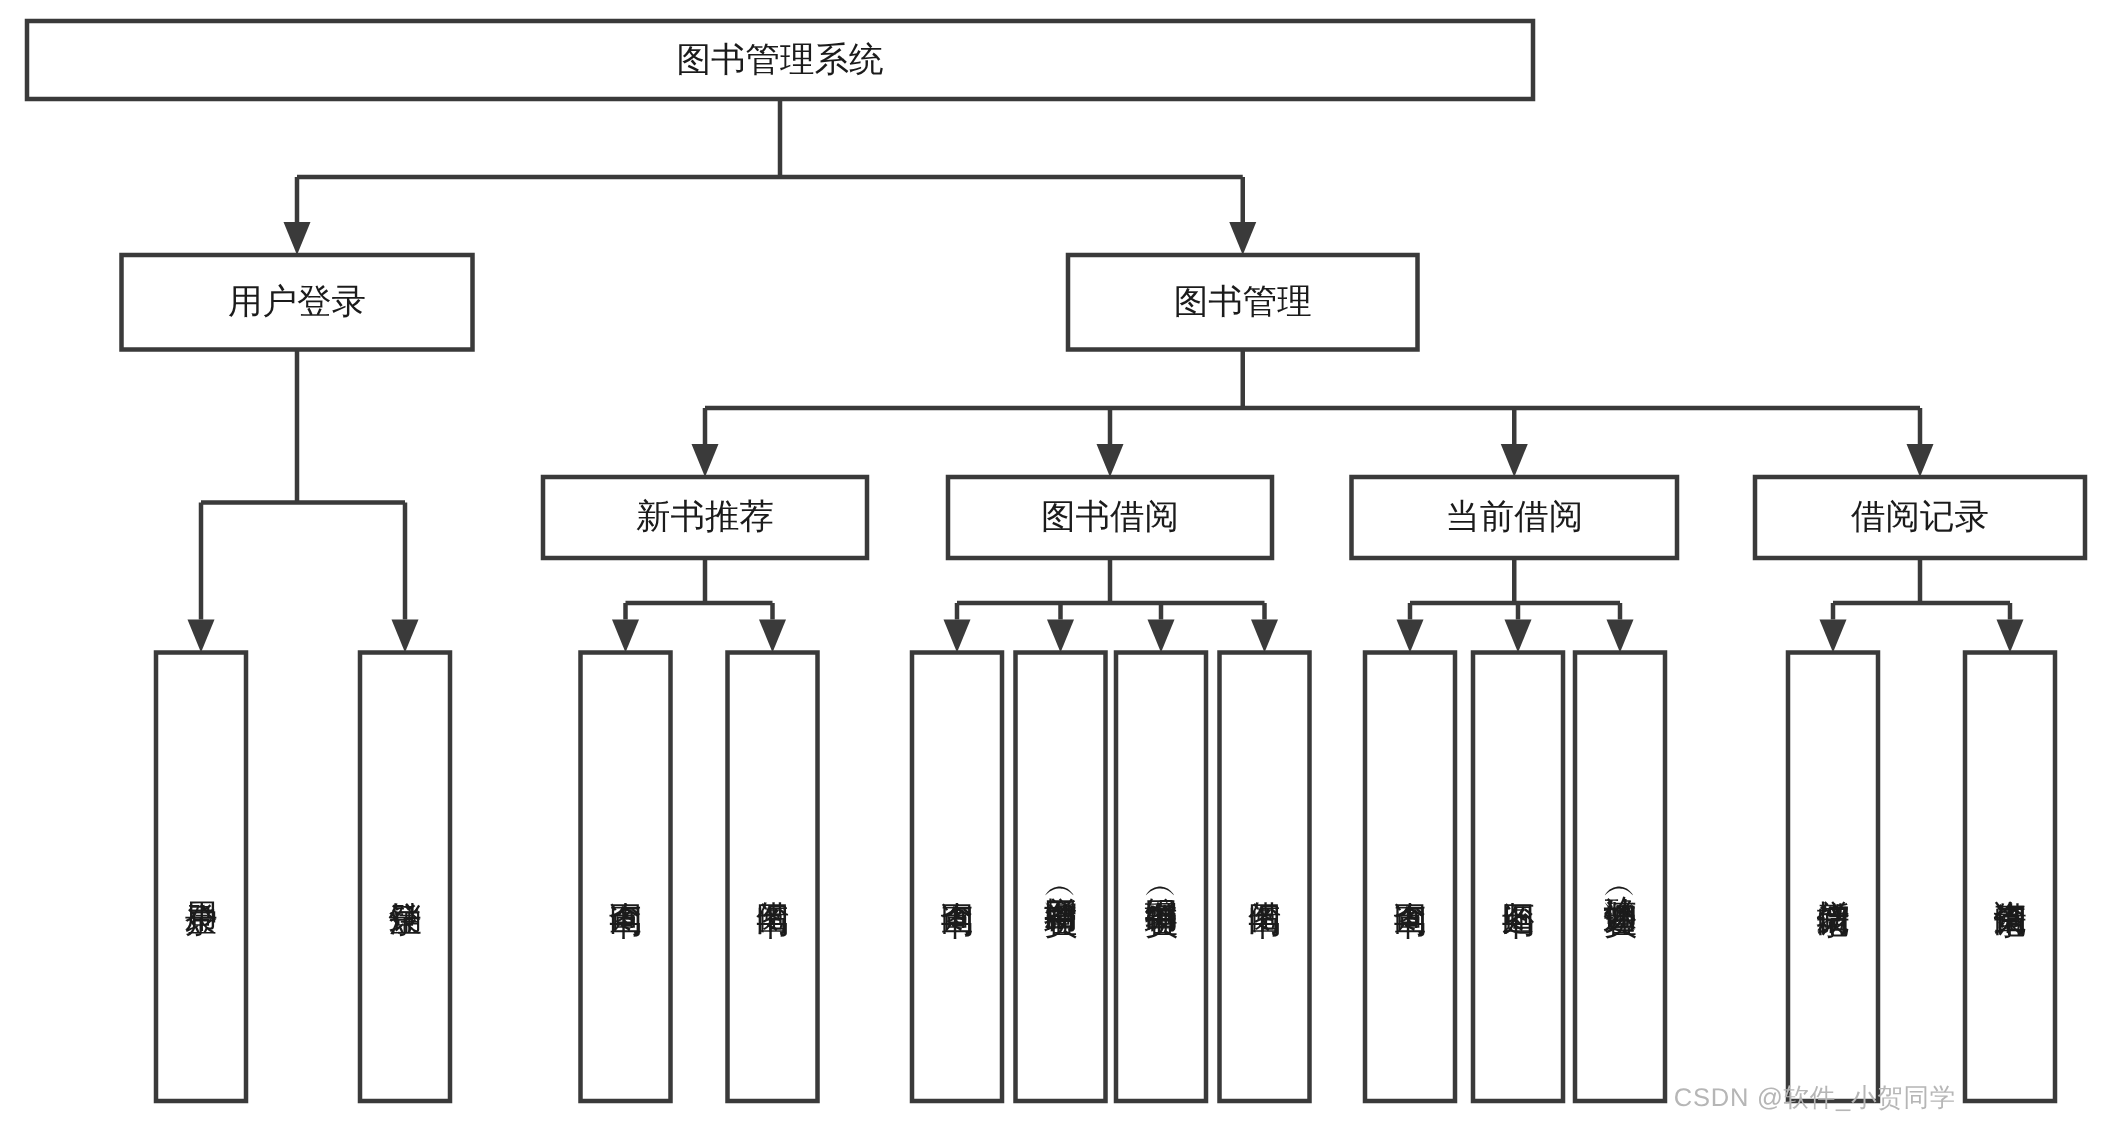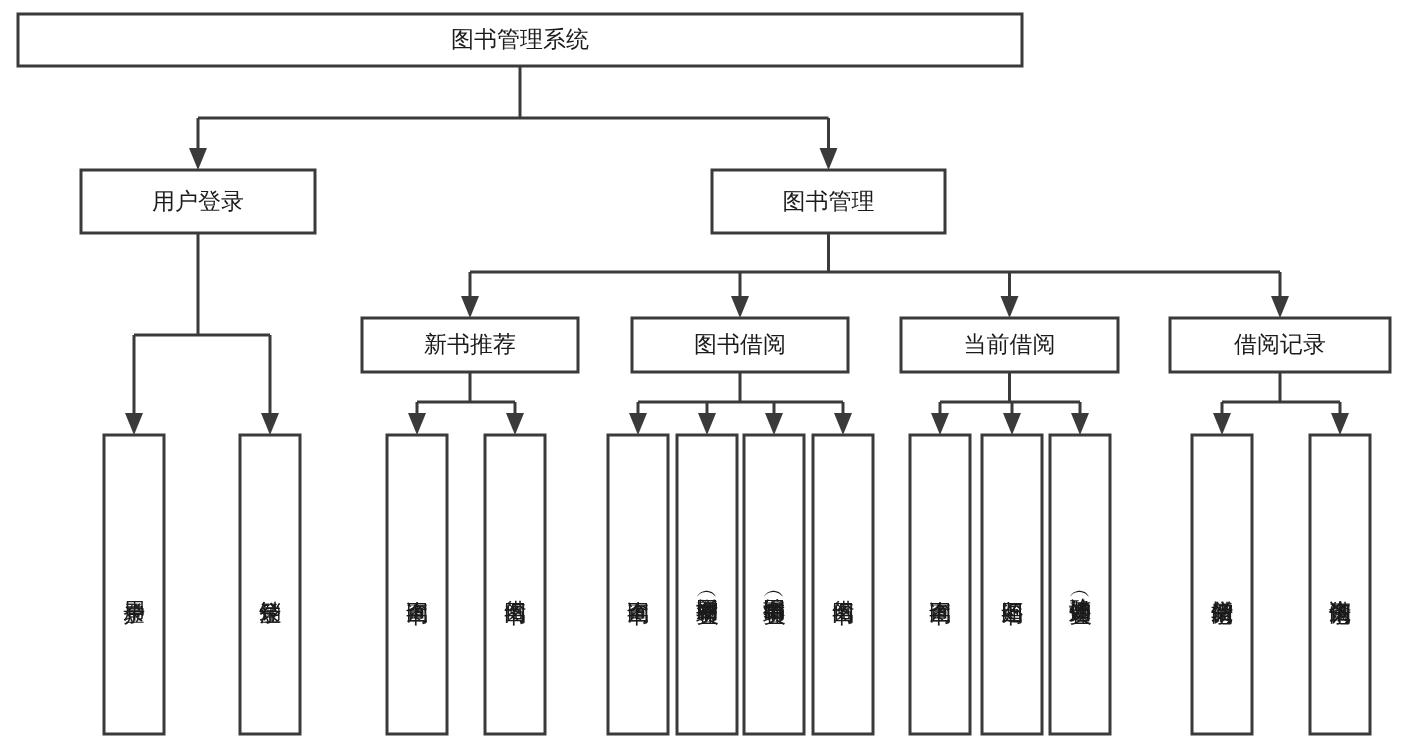--- a/index.html
+++ b/index.html
@@ -210,14 +210,15 @@
         <span class="leaf-label">确认归还（管理员）</span>
       </div>
       <div class="leaf-label-wrap" style="left: 1192px; top: 435px; width: 60px; height: 299px;">
         <span class="leaf-label">新增借阅记录</span>
       </div>
       <div class="leaf-label-wrap" style="left: 1310px; top: 435px; width: 60px; height: 299px;">
         <span class="leaf-label">查询借阅记录</span>
       </div>
     </div>
 
+  <div class="watermark">CSDN @软件_小贺同学</div>
 
 </div>
 
 </body></html>

